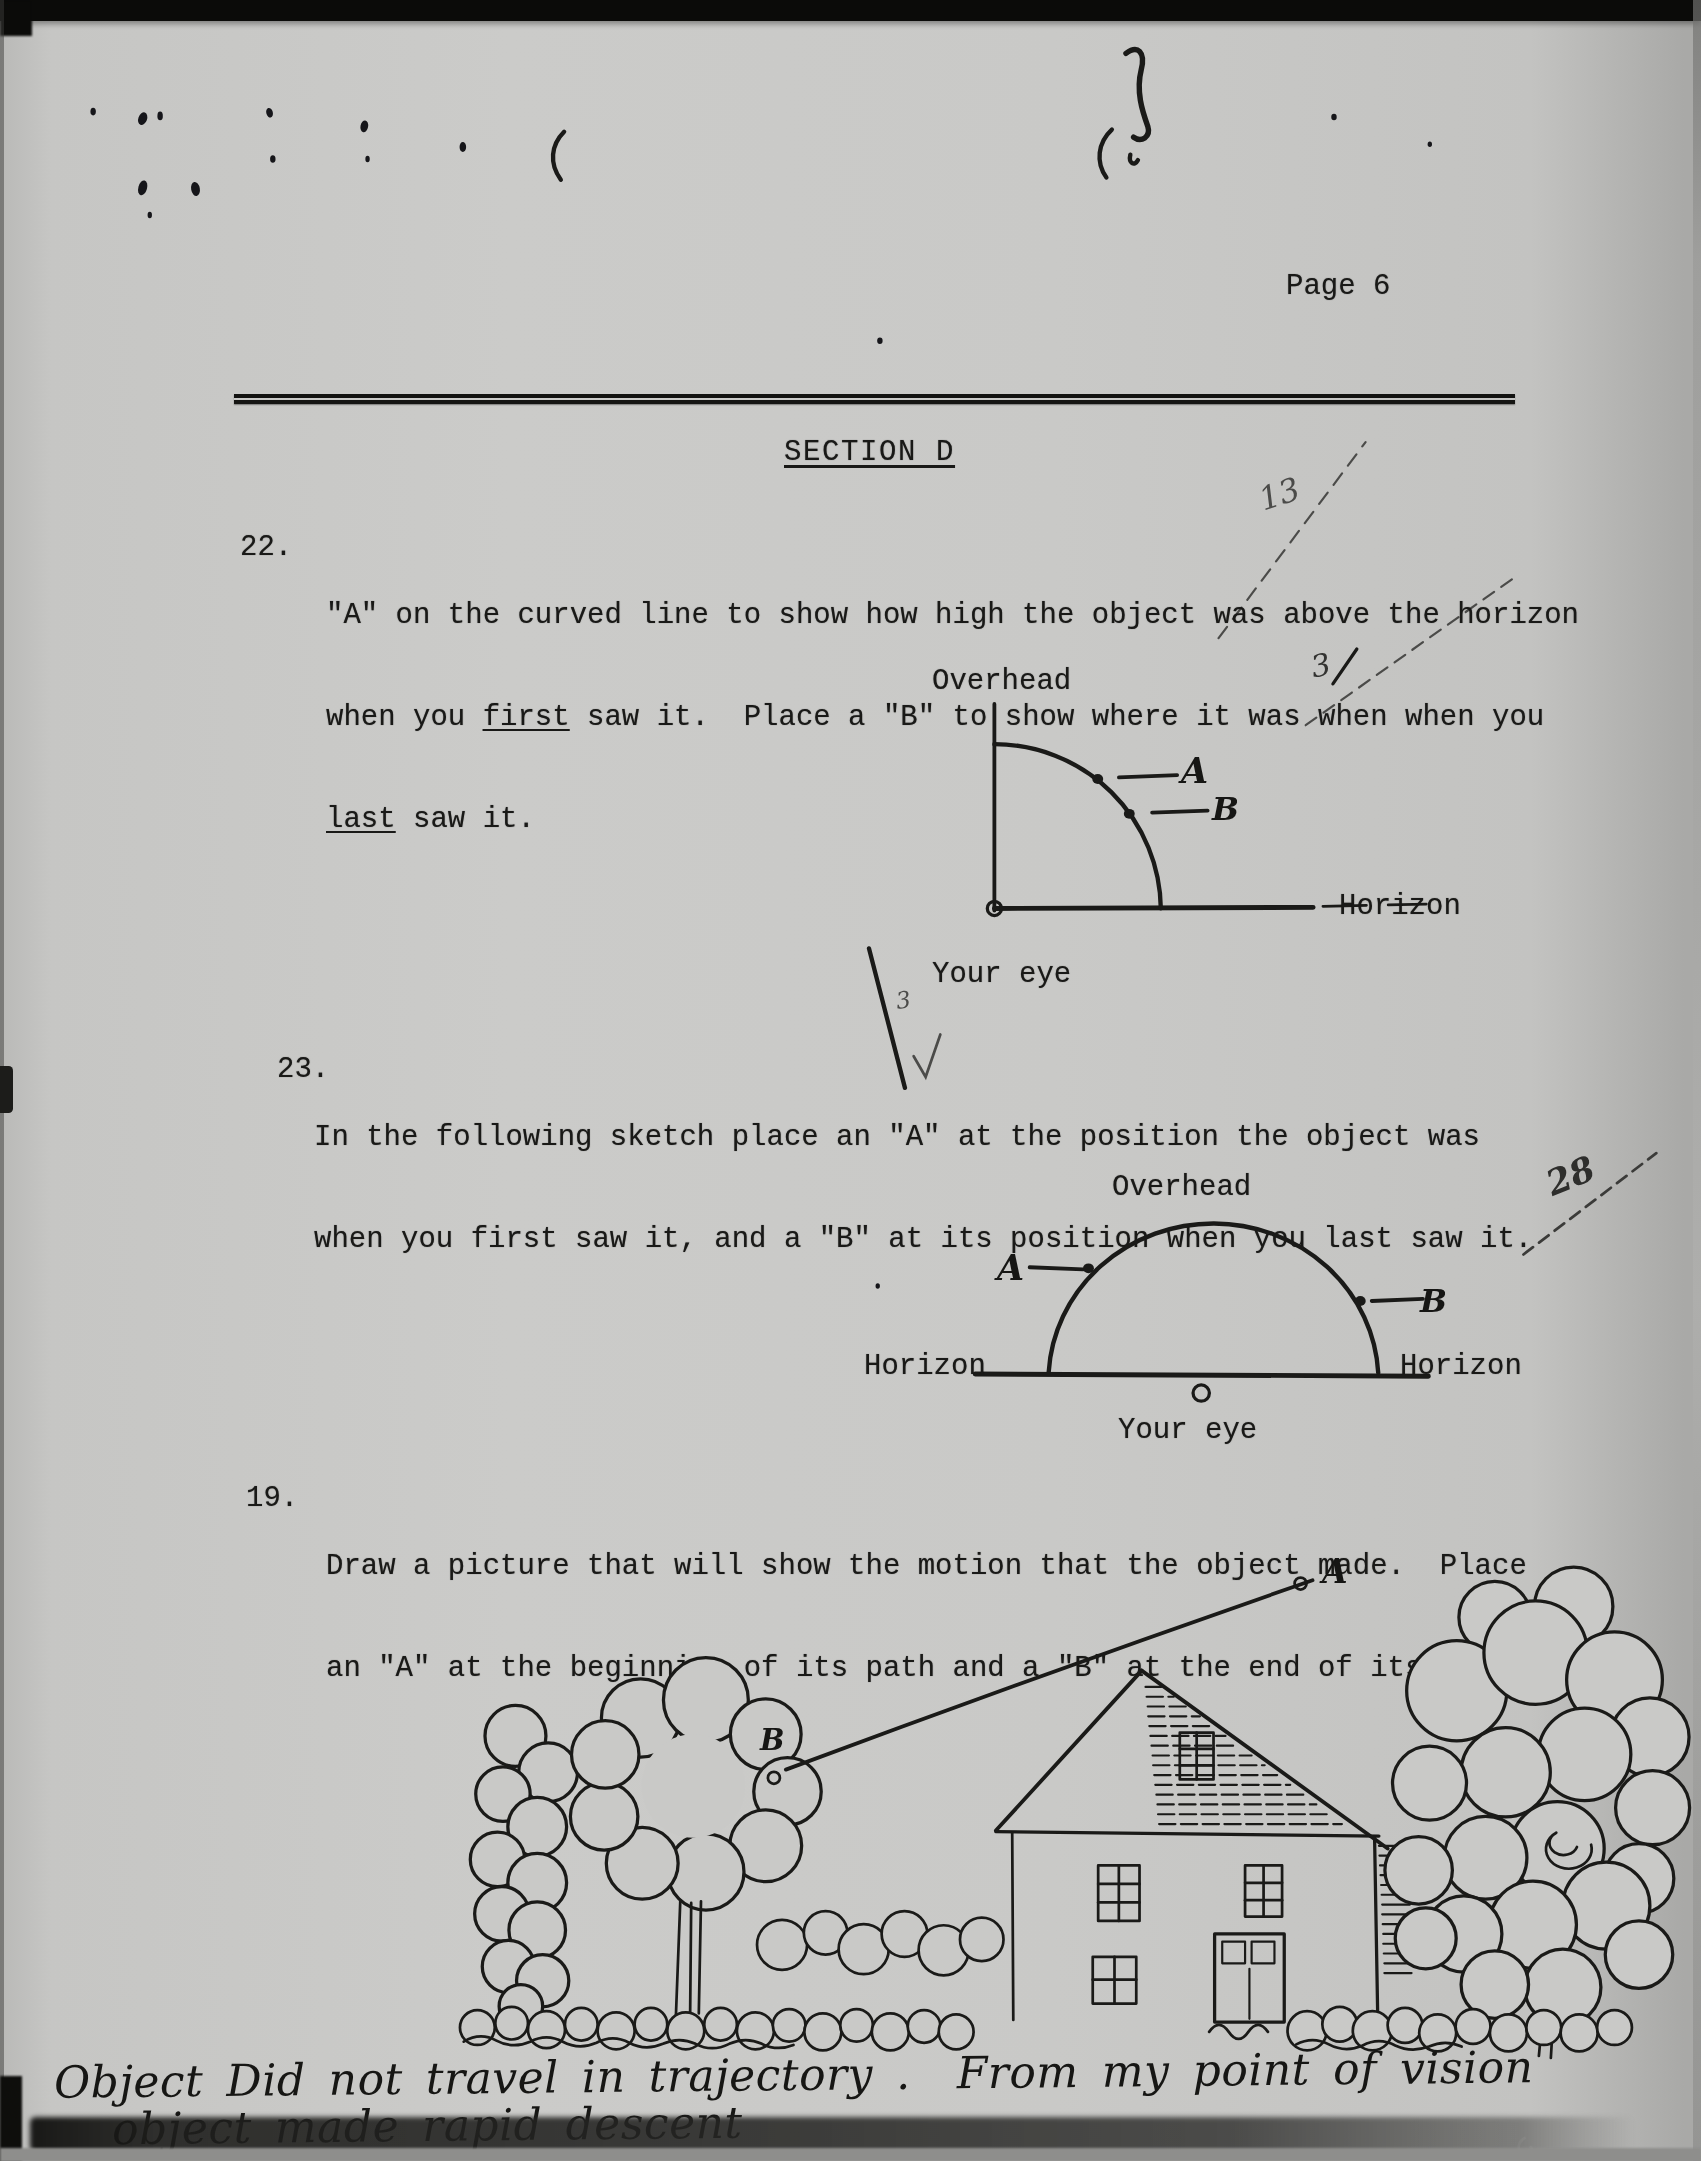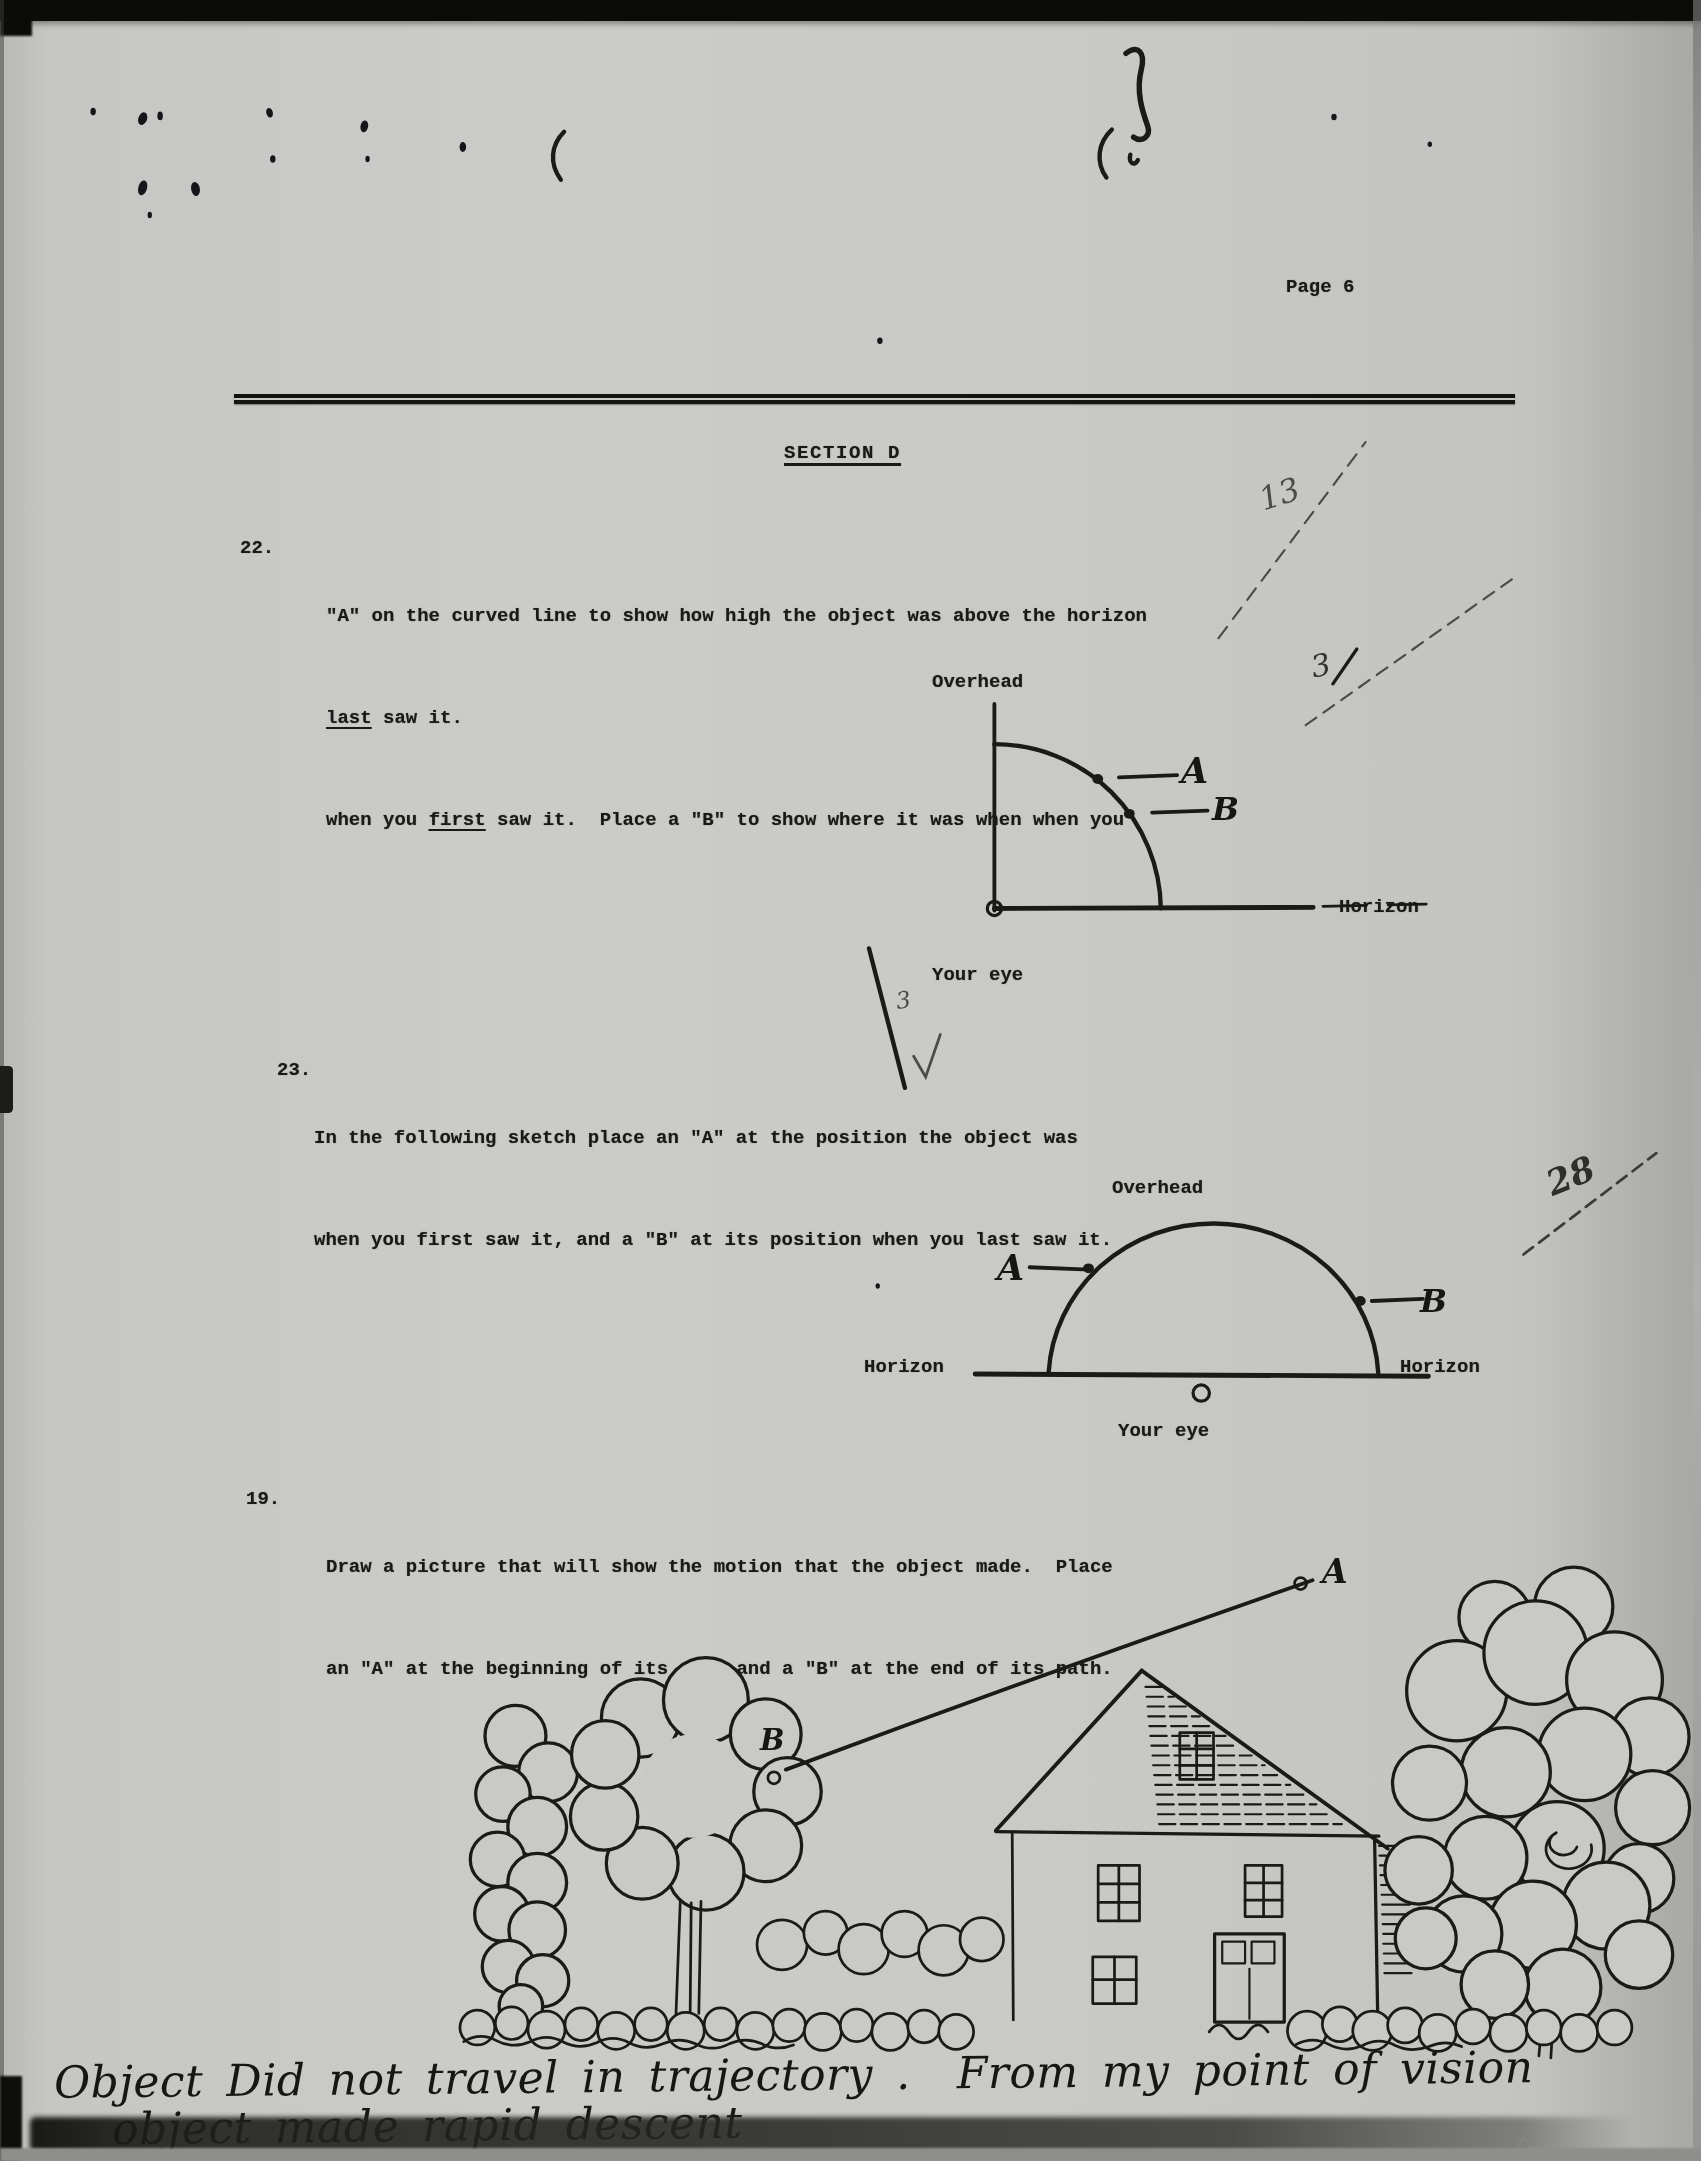--- a/index.html
+++ b/index.html
@@ -2,22 +2,22 @@
 <html style="font-size:8.7px"><head>
 <meta charset="utf-8">
 <style>
   html,body{margin:0;padding:0;background:#111;}
   #page{
     position:relative;width:1701px;height:2161px;overflow:hidden;
     background:linear-gradient(90deg,#b9b9b7 0,#c6c6c4 3%,#cbcbc9 30%,#c9c9c7 62%,#c3c3c1 90%,#a9a9a7 99%);
     font-family:"Liberation Mono",monospace;color:#1a1a1a;
   }
   .abs{position:absolute;}
-  .tw{font-family:"Liberation Mono","DejaVu Sans Mono",monospace;font-weight:700;
-      font-size:19px;line-height:34px;white-space:pre;color:#191917;
+  .tw{font-family:"Liberation Mono","DejaVu Sans Mono",monospace;font-weight:400;
+      font-size:29px;line-height:34px;white-space:pre;color:#191917;
       text-shadow:0 0 1.1px rgba(20,20,20,.5);}
   .tw .u{text-decoration:underline;text-decoration-thickness:2.2px;text-underline-offset:3.8px;}
   .hw{font-family:"DejaVu Serif",serif;font-style:italic;color:#161614;white-space:pre;}
   .pencil{color:#4b4b49;text-shadow:none;}
   .rule{border-top:4.9px solid #121210;border-bottom:4.4px solid #15151300;
         border-bottom:4.4px solid #151513;height:2.2px;box-shadow:0 0.5px 1.1px rgba(0,0,0,.4);}
   .sect{letter-spacing:1.6px;text-decoration:underline;text-decoration-thickness:2.7px;text-underline-offset:4.9px;}
   svg{overflow:visible;}
   .ink-stroke{stroke:#1a1a18;fill:none;stroke-linecap:round;stroke-linejoin:round;}
   .band{background:linear-gradient(90deg,rgba(15,15,13,.95) 0,rgba(30,30,28,.9) 8%,rgba(38,38,36,.88) 45%,rgba(48,48,46,.82) 75%,rgba(70,70,68,.55) 93%,rgba(120,120,118,0) 100%);
@@ -76,22 +76,22 @@
 
   <div class="abs tw" style="left:1286px;top:270px;">Page 6</div>
 
   <div class="abs rule" style="left:234px;top:394px;width:1281px;"></div>
 
   <div class="abs tw sect" style="left:784px;top:436px;">SECTION D</div>
 
   <div class="abs tw" style="left:240px;top:531px;">22.</div>
   <div class="abs tw" style="left:326px;top:531px;">
     <div>"A" on the curved line to show how high the object was above the horizon</div>
+    <div><span>when you </span><span class="u">first</span><span> saw it.  Place a "B" to show where it was when when you</span></div>
     <div><span class="u">last</span><span> saw it.</span></div>
-    <div><span>when you </span><span class="u">first</span><span> saw it.  Place a "B" to show where it was when when you</span></div>
   </div>
 
   <div class="abs hw pencil" style="left:1259px;top:475px;font-size:32px;transform:rotate(-18deg);">13</div>
   <div class="abs hw" style="left:1311px;top:648px;font-size:30.5px;color:#333331;transform:rotate(-12deg);">3</div>
 
   <svg class="abs" style="left:844px;top:643px;" width="675" height="359" viewBox="0 0 1240 660">
     <g class="ink-stroke">
       <line x1="276" y1="112" x2="276" y2="492" stroke-width="7"></line>
       <line x1="276" y1="488" x2="862" y2="486" stroke-width="9"></line>
       <line x1="880" y1="484" x2="1070" y2="480" stroke-width="5" stroke-dasharray="80 40"></line>

